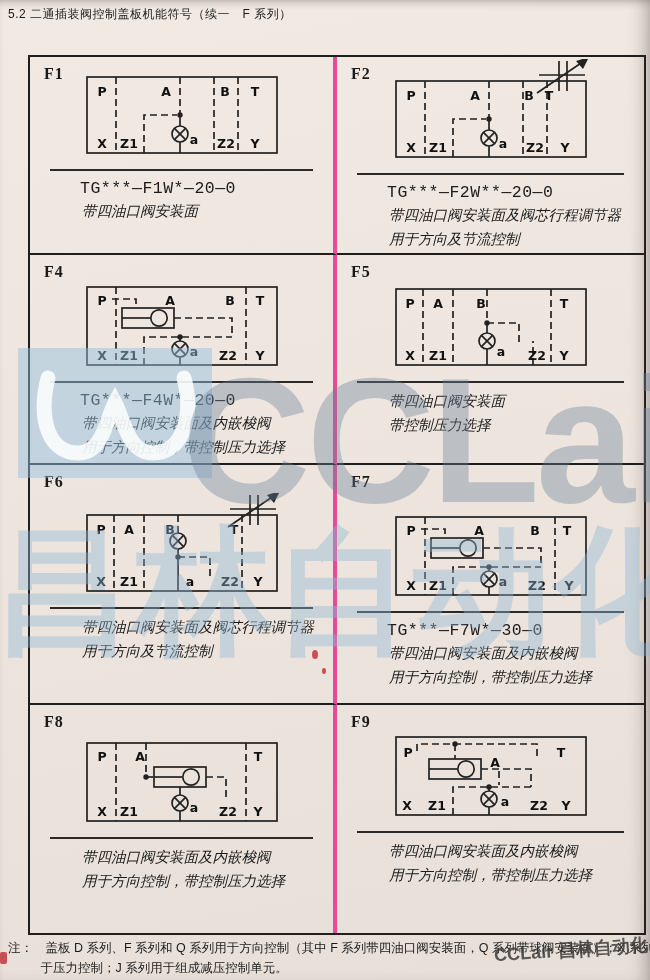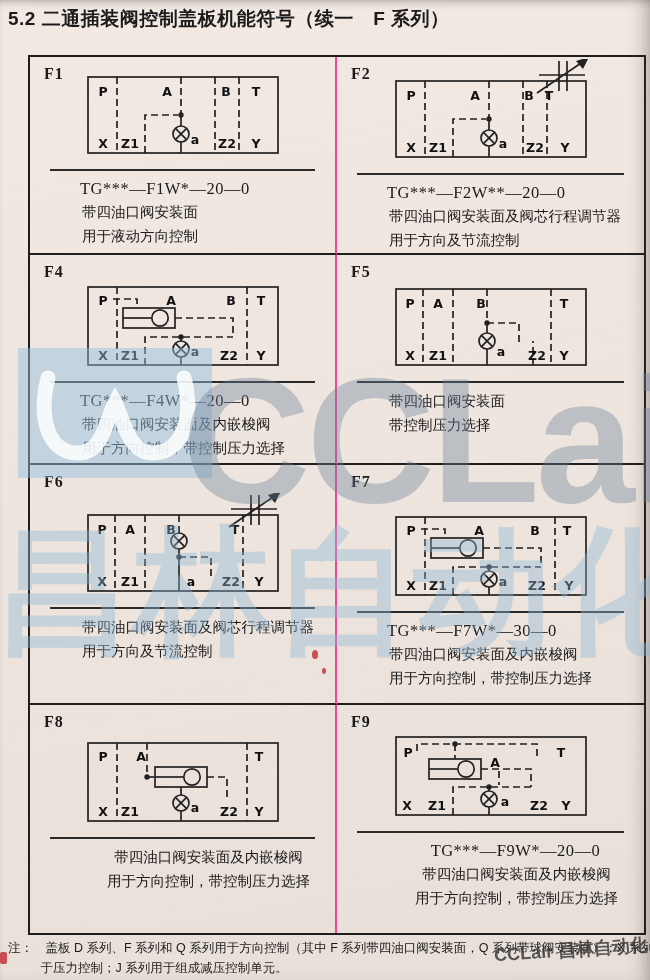--- a/index.html
+++ b/index.html
@@ -3,39 +3,39 @@
 <meta charset="utf-8">
 <style>
   html,body{margin:0;padding:0;}
   body{
     width:650px;height:980px;position:relative;overflow:hidden;
     font-family:"Liberation Sans",sans-serif;color:#1b1b1b;
     background:linear-gradient(170deg,#f1e9e2 0%,#ece4dd 55%,#e7dfd8 100%);
   }
   body::after{content:"";position:absolute;inset:0;pointer-events:none;
     box-shadow:inset -14px 0 18px -10px rgba(60,50,45,.35), inset 0 6px 10px -6px rgba(60,50,45,.4);}
-  .title{position:absolute;left:8px;top:6px;font-size:19px;font-weight:bold;
+  .title{position:absolute;left:8px;top:6px;font-size:12px;font-weight:normal;
     font-family:"Liberation Sans",sans-serif;letter-spacing:.5px;}
   .grid{position:absolute;left:28px;top:55px;width:618px;height:880px;
     border:2.4px solid #1e1e1e;display:grid;box-sizing:border-box;
     grid-template-columns:1fr 1fr;grid-template-rows:198px 210px 240px 1fr;background:transparent;}
-  .cell{position:relative;border-right:2px solid #ec4899;border-bottom:2px solid #1e1e1e;box-sizing:border-box;}
+  .cell{position:relative;border-right:4px solid #ec4899;border-bottom:2px solid #1e1e1e;box-sizing:border-box;}
   .cell:nth-child(2n){border-right:none;}
-  .cell:nth-child(7),.cell:nth-child(8){border-bottom:none;text-align:center;}
+  .cell:nth-child(7),.cell:nth-child(8){border-bottom:none;}
   .cid{position:absolute;left:14px;top:8px;font-family:"Liberation Serif",serif;
     font-size:16px;font-weight:bold;letter-spacing:1px;}
   .diag{display:block;margin:0 auto;}
   .s{stroke:#222;stroke-width:1.7;fill:none;}
   .d{stroke:#222;stroke-width:1.7;fill:none;stroke-dasharray:7 4;}
   .dot{fill:#222;stroke:none;}
   .fillk{fill:#222;stroke:none;}
   .pt{font-family:"DejaVu Sans",sans-serif;font-size:12.5px;font-weight:bold;fill:#111;text-anchor:middle;}
   .sep{border-top:2px solid #2a2a2a;margin:10px 20px 8px 20px;}
-  .model{margin:2px 0 2px 50px;font-family:Liberation Serif, serif;font-size:16.5px;letter-spacing:.5px;}
-  .desc{margin:3px 0 0 52px;font-size:14.5px;line-height:1.45;}
+  .model{margin:2px 0 2px 50px;font-family:Liberation Mono, monospace;font-size:16.5px;letter-spacing:.5px;}
+  .desc{margin:3px 0 0 52px;font-size:14.5px;line-height:1.45;font-style:italic;}
   
   .c0 .diag{margin-top:14px;} .c1 .diag{margin-top:2px;}
   .c2 .diag{margin-top:24px;} .c3 .diag{margin-top:28px;}
   .c4 .diag{margin-top:28px;} .c5 .diag{margin-top:44px;}
   .c6 .diag{margin-top:30px;} .c7 .diag{margin-top:24px;}
   .note{position:absolute;left:8px;top:938px;width:636px;font-size:12.5px;line-height:1.6;
     padding-left:2.6em;text-indent:-2.6em;}
   
   .wm{position:absolute;pointer-events:none;z-index:5;}
   .wm-sq{left:18px;top:348px;width:194px;height:130px;background:rgba(148,192,223,.48);}
@@ -98,21 +98,20 @@
       <text class="pt" x="173" y="25">T</text>
       <text class="pt" x="20" y="77">X</text>
       <text class="pt" x="47" y="77">Z1</text>
       <text class="pt" x="112" y="73">a</text>
       <text class="pt" x="144" y="77">Z2</text>
       <text class="pt" x="173" y="77">Y</text>
     </svg>
     <div class="sep"></div>
     <div class="model">TG***—F1W*—20—0</div>
     <div class="desc">带四油口阀安装面</div>
-    <div class="desc">用于液动方向控制</div>
   </div>
 
   <div class="cell c1">
     <div class="cid">F2</div>
     <svg class="diag" width="200" height="104" viewBox="0 0 200 104">
       <rect x="5" y="22" width="190" height="76" class="s"></rect>
       <use href="#adj" x="172" y="16" class="s"></use>
       <line x1="34" y1="22" x2="34" y2="98" class="d"></line>
         <line x1="132" y1="22" x2="132" y2="98" class="d"></line>
         <line x1="156" y1="22" x2="156" y2="98" class="d"></line>
@@ -301,21 +300,20 @@
       <text class="pt" x="17" y="28">P</text>
       <text class="pt" x="104" y="38">A</text>
       <text class="pt" x="170" y="28">T</text>
       <text class="pt" x="16" y="81">X</text>
       <text class="pt" x="46" y="81">Z1</text>
       <text class="pt" x="114" y="77">a</text>
       <text class="pt" x="148" y="81">Z2</text>
       <text class="pt" x="175" y="81">Y</text>
     </svg>
     <div class="sep"></div>
-    <div class="model">TG***—F9W*—20—0</div>
     <div class="desc">带四油口阀安装面及内嵌梭阀</div>
     <div class="desc">用于方向控制，带控制压力选择</div>
   </div>
 
 </div>
 
 <div class="wm wm-sq">
   <svg width="194" height="130" viewBox="0 0 194 130">
     <path d="M30,30 C20,70 30,105 60,105 C85,105 88,72 97,55 C106,72 110,105 135,105 C165,105 176,68 166,30" fill="none" stroke="rgba(255,255,255,0.85)" stroke-width="15" stroke-linecap="round"></path>
   </svg>

